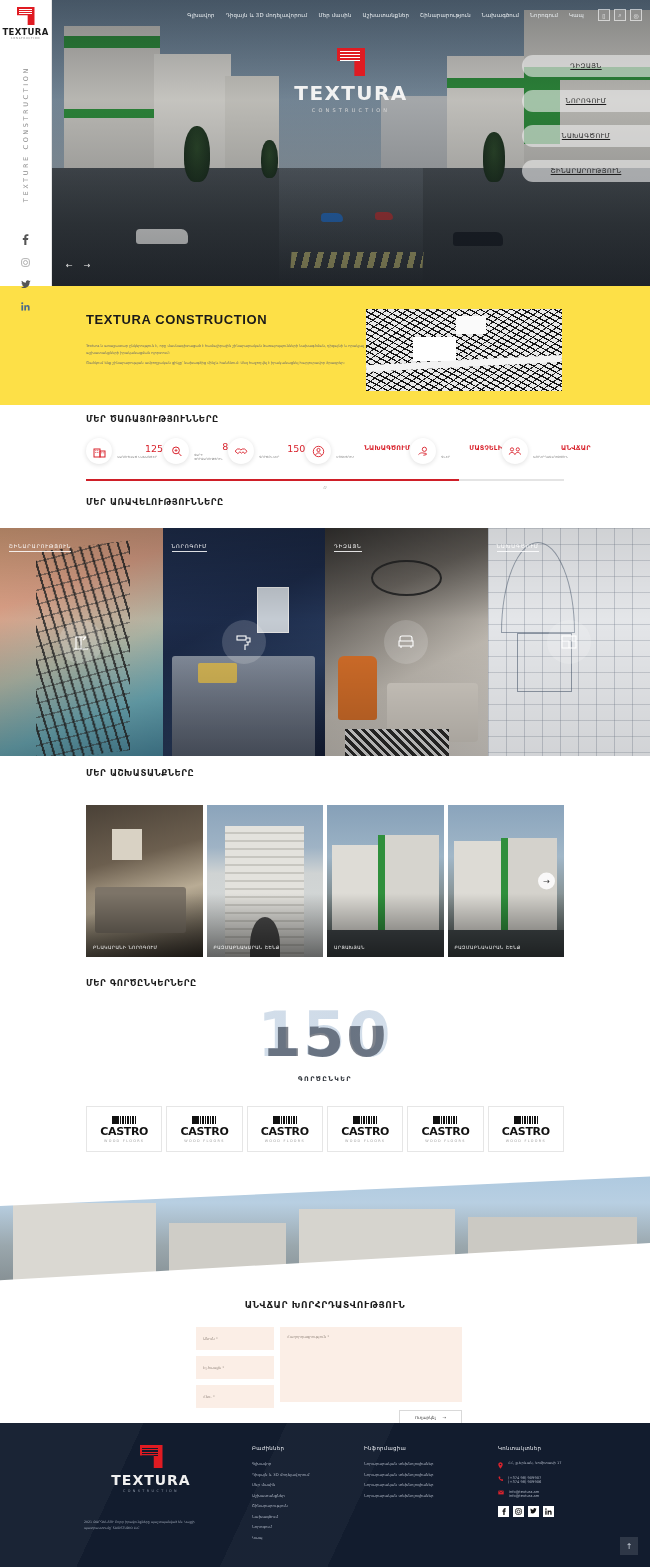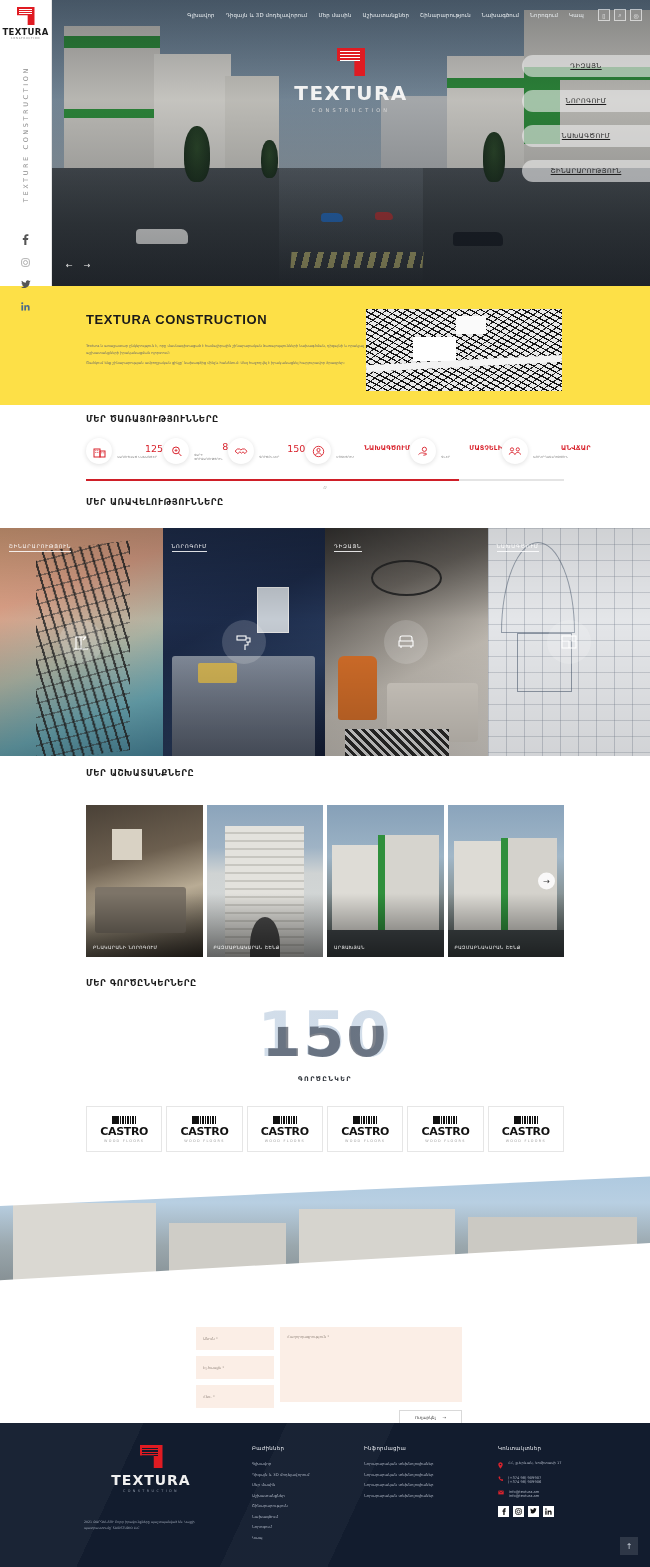--- a/index.html
+++ b/index.html
@@ -633,20 +633,21 @@
     <div class="banner-b" style="left:2%;width:22%;height:70%;background:#dad8d2"></div>
     <div class="banner-b" style="left:26%;width:18%;height:56%;background:#cfcdc7"></div>
     <div class="banner-b" style="left:46%;width:24%;height:66%;background:#d6d4ce"></div>
     <div class="banner-b" style="left:72%;width:26%;height:60%;background:#cbc9c3"></div>
   </div>
   <div class="banner-cut-top"></div>
   <div class="banner-cut-bottom"></div>
 </div>
 
 <div class="contact">
+  <div class="contact-title">ԱՆՎՃԱՐ ԽՈՐՀՐԴԱՏՎՈՒԹՅՈՒՆ</div>
   <div class="form">
     <div class="form-left">
       <div class="fld">Անուն *</div>
       <div class="fld">Էլ.հասցե *</div>
       <div class="fld">Հեռ. *</div>
     </div>
     <div class="txta">Հաղորդագրություն *</div>
   </div>
   <div class="submit-wrap">
     <div class="submit">

